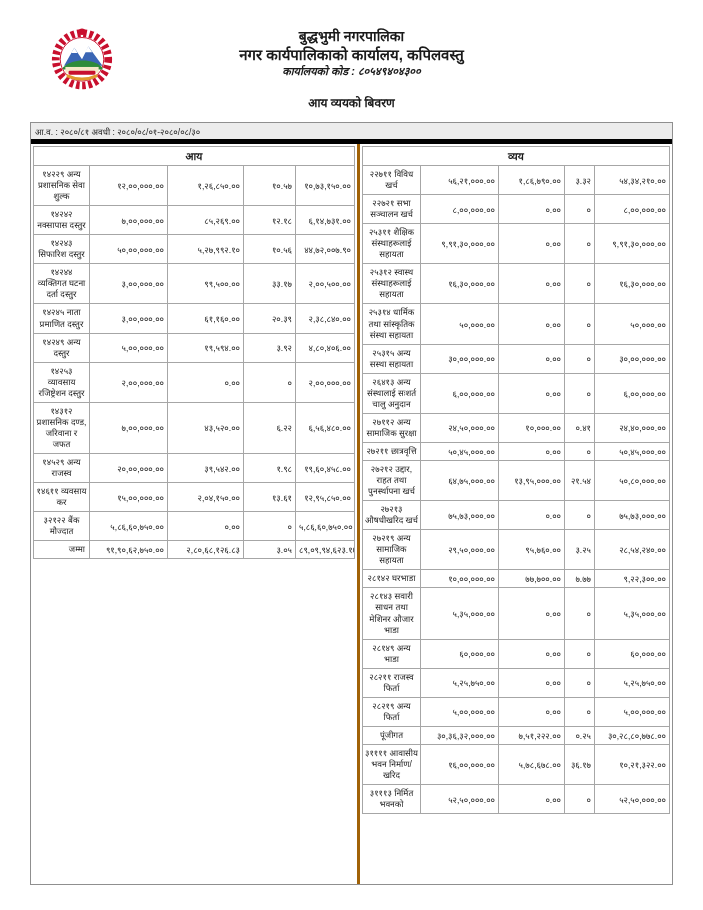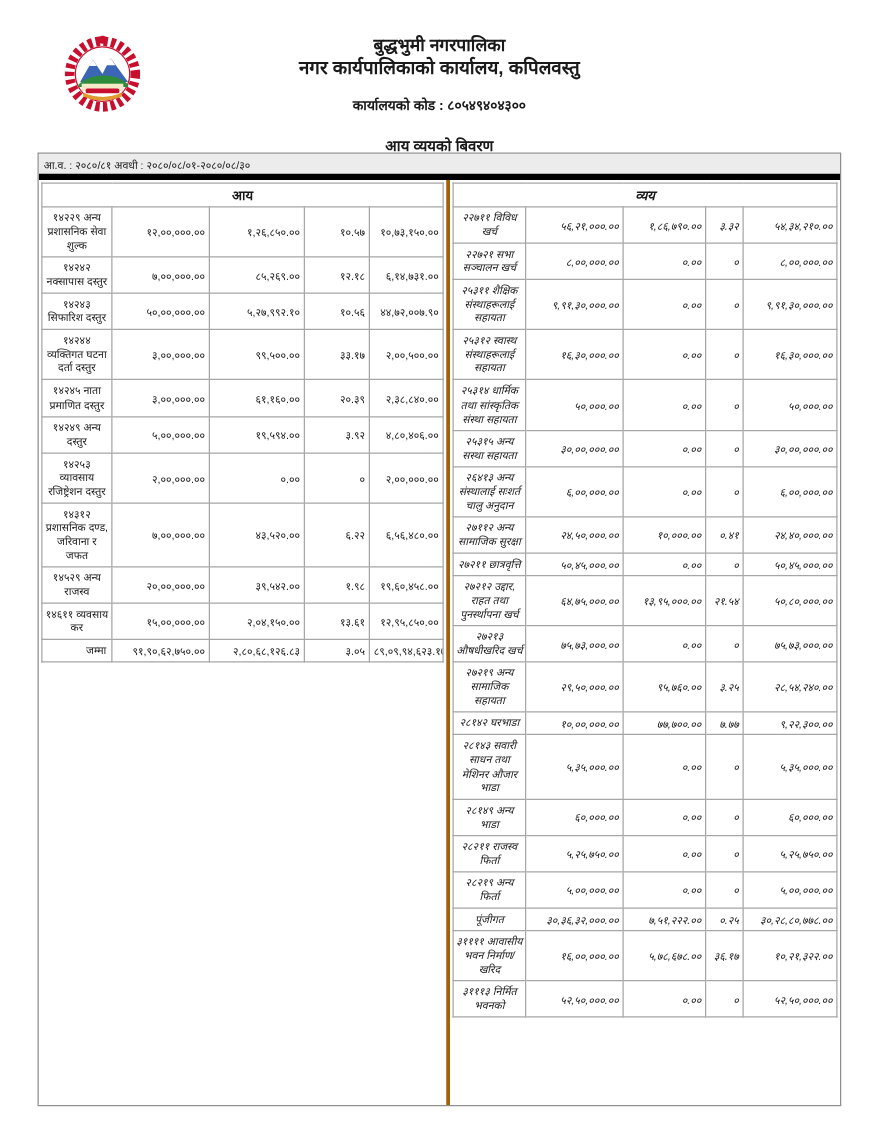--- a/index.html
+++ b/index.html
@@ -5,37 +5,37 @@
   * { margin:0; padding:0; box-sizing:border-box; }
   html,body { background:#ffffff; }
   .page {
     width:703px; height:897px; background:#ffffff; position:relative;
     font-family:"Liberation Sans","DejaVu Sans",sans-serif; color:#1a1a1a;
     overflow:hidden;
   }
   .header { text-align:center; padding-top:28px; line-height:1.25; }
   .muni   { font-size:14px; font-weight:bold; }
   .office { font-size:15px; font-weight:bold; }
-  .code   { font-size:11px; font-weight:bold; margin-top:15px; }
+  .code   { font-size:11px; font-weight:bold; margin-top:1px;font-style:italic; }
   .report-title { text-align:center; font-size:12px; font-weight:bold; margin-top:15px; }
   .logo { position:absolute; left:50px; top:26px; width:64px; height:64px; }
 
   .sheet {
     position:absolute; left:30px; top:122px; width:643px; height:763px;
     border:1px solid #8f8f8f; background:#ffffff; overflow:hidden;
     display:flex; flex-direction:column;
   }
   .period-band {
     background:#ececec; border-bottom:5px solid #000000;
     font-size:8.5px; padding:3px 4px 2px 4px; color:#222;
     flex:0 0 auto;
   }
   .cols { display:flex; flex:1; min-height:0; }
   .col-left  { width:329px; border-right:3px solid #a16207; padding:2px 2px 0 2px; }
-  .col-right { flex:1; padding:2px 2px 0 2px;font-style:italic; }
+  .col-right { flex:1; padding:2px 2px 0 2px; }
 
   table { border-collapse:collapse; width:100%; table-layout:fixed; }
   th, td { border:1px solid #a6a6a6; vertical-align:middle; }
   th.section { font-size:10.5px; font-weight:bold; padding:2px 0; background:#ffffff; }
   td.name { font-size:8.5px; padding:3px 2px; line-height:1.3; overflow-wrap:break-word; text-align:center; }
   td.num  { font-size:8.5px; padding:3px 3px; text-align:right; white-space:nowrap; overflow:hidden; }
   tr.total td.name { text-align:right; padding-right:4px; }
 </style>
 </head>
 <body>
@@ -144,20 +144,27 @@
                 <td class="num">१.९८</td>
                 <td class="num">१९,६०,४५८.००</td>
               </tr>
               <tr>
                 <td class="name">१४६११ व्यवसाय कर</td>
                 <td class="num">१५,००,०००.००</td>
                 <td class="num">२,०४,१५०.००</td>
                 <td class="num">१३.६१</td>
                 <td class="num">१२,९५,८५०.००</td>
               </tr>
+              <tr>
+                <td class="name">३२१२२ बैंक मौज्दात</td>
+                <td class="num">५,८६,६०,७५०.००</td>
+                <td class="num">०.००</td>
+                <td class="num">०</td>
+                <td class="num">५,८६,६०,७५०.००</td>
+              </tr>
               <tr class="total">
                 <td class="name">जम्मा</td>
                 <td class="num">९१,९०,६२,७५०.००</td>
                 <td class="num">२,८०,६८,१२६.८३</td>
                 <td class="num">३.०५</td>
                 <td class="num">८९,०९,९४,६२३.१७</td>
               </tr>
             </tbody>
         </table>
       </div>

